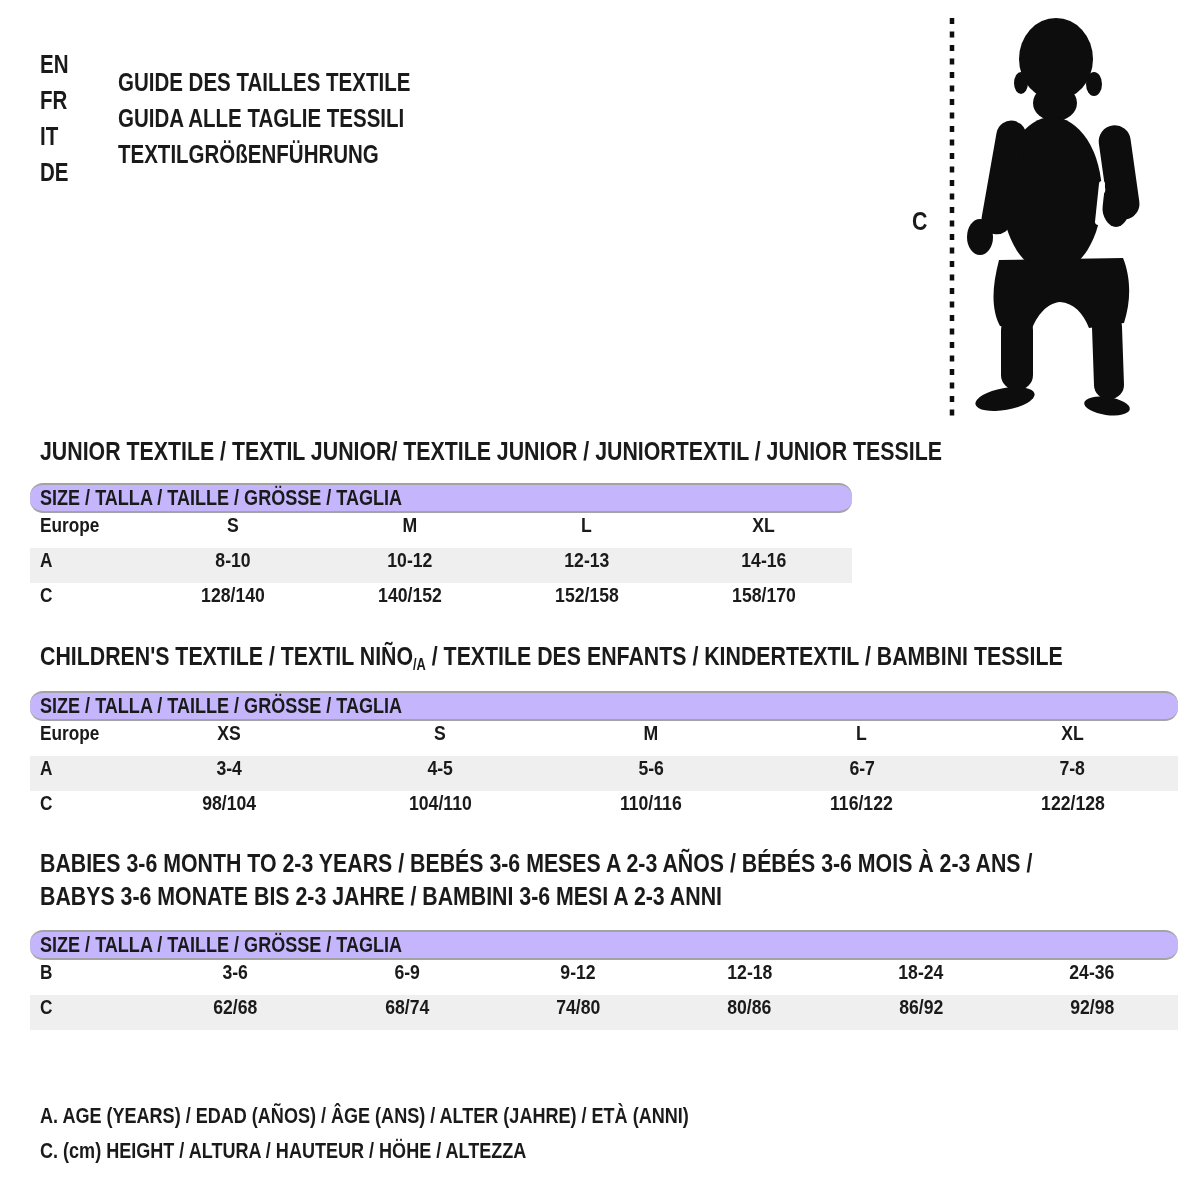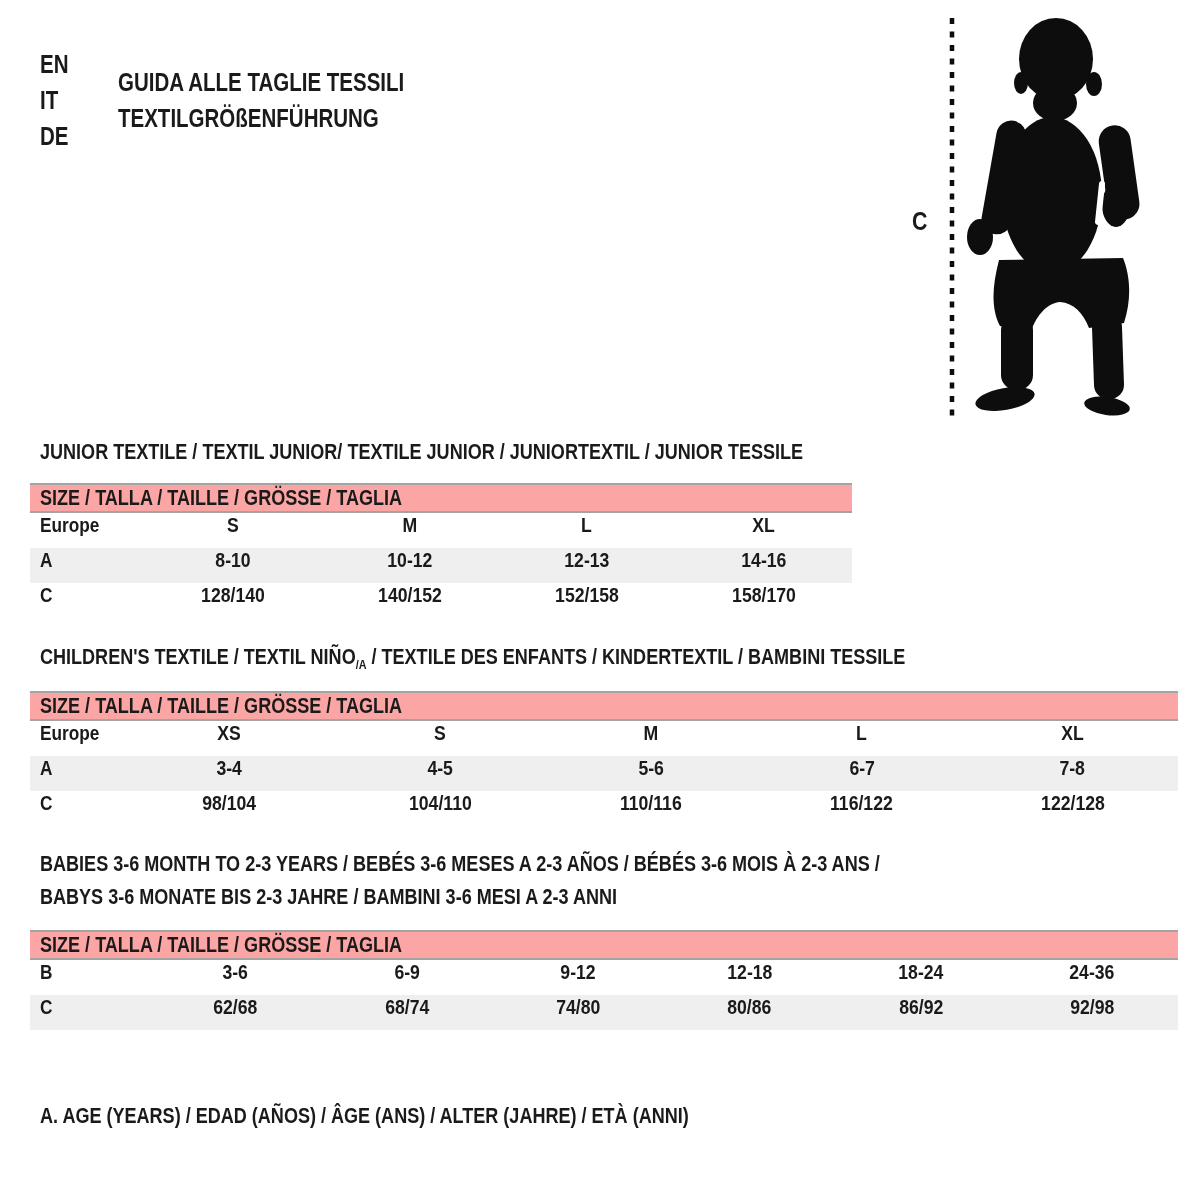--- a/index.html
+++ b/index.html
@@ -15,48 +15,52 @@
   
   .langs{position:absolute;left:40px;top:28px;}
   .lang-row{display:flex;height:36px;align-items:center;font-size:25px;}
   .lang-code{width:78px;margin-top:36px;}
 
   
   .figure-wrap{position:absolute;left:905px;top:10px;width:295px;height:412px;}
   .c-label{position:absolute;left:912px;top:206px;font-size:26px;}
 
   
-  .sec-title{position:absolute;left:40px;font-size:22px;line-height:33px;}
+  .sec-title{position:absolute;left:40px;font-size:26px;line-height:33px;}
 
   
   .stable{position:absolute;left:30px;}
   .size-bar{
-    height:30px;background:#fca5a5;box-sizing:border-box;
+    height:30px;background:#c4b5fd;box-sizing:border-box;
     border-top:2px solid #a3a3a3;border-bottom:2px solid #a3a3a3;
-    display:flex;align-items:center;padding-left:10px;font-size:22px;
+    display:flex;align-items:center;padding-left:10px;font-size:22px;border-radius:13px;
   }
   .trow{display:flex;height:35px;align-items:flex-start;font-size:21px;}
   .trow.shaded{background:#efefef;}
   .tlabel{box-sizing:border-box;padding-left:10px;text-align:left;}
   .tlabel.w-j{width:115px;}
   .tlabel.w-c{width:94px;}
   .tlabel.w-b{width:120px;}
   .tcell{flex:1;text-align:center;}
 
   
   .footnotes{position:absolute;left:40px;top:1070px;font-size:22px;line-height:35px;margin-top:28px;}
 
   .sub-small{font-size:0.6em;vertical-align:-0.35em;}
 </style>
 </head>
 <body>
 
 <div class="langs">
   <div class="lang-row">
     <span class="lang-code"><span class="cond">EN</span></span>
+  </div>
+  <div class="lang-row">
+    <span class="lang-code"><span class="cond">FR</span></span>
+    <span class="lang-label"><span class="cond">GUIDE DES TAILLES TEXTILE</span></span>
   </div>
   <div class="lang-row">
     <span class="lang-code"><span class="cond">IT</span></span>
     <span class="lang-label"><span class="cond">GUIDA ALLE TAGLIE TESSILI</span></span>
   </div>
   <div class="lang-row">
     <span class="lang-code"><span class="cond">DE</span></span>
     <span class="lang-label"><span class="cond">TEXTILGRÖßENFÜHRUNG</span></span>
   </div>
 </div>
@@ -179,13 +183,14 @@
     <span class="tcell"><span class="condc">68/74</span></span>
     <span class="tcell"><span class="condc">74/80</span></span>
     <span class="tcell"><span class="condc">80/86</span></span>
     <span class="tcell"><span class="condc">86/92</span></span>
     <span class="tcell"><span class="condc">92/98</span></span>
   </div>
 </div>
 
 <div class="footnotes">
   <div><span class="cond">A. AGE (YEARS) / EDAD (AÑOS) / ÂGE (ANS) / ALTER (JAHRE) / ETÀ (ANNI)</span></div>
+  <div><span class="cond">C. (cm) HEIGHT / ALTURA / HAUTEUR / HÖHE / ALTEZZA</span></div>
 </div>
 
 </body></html>

